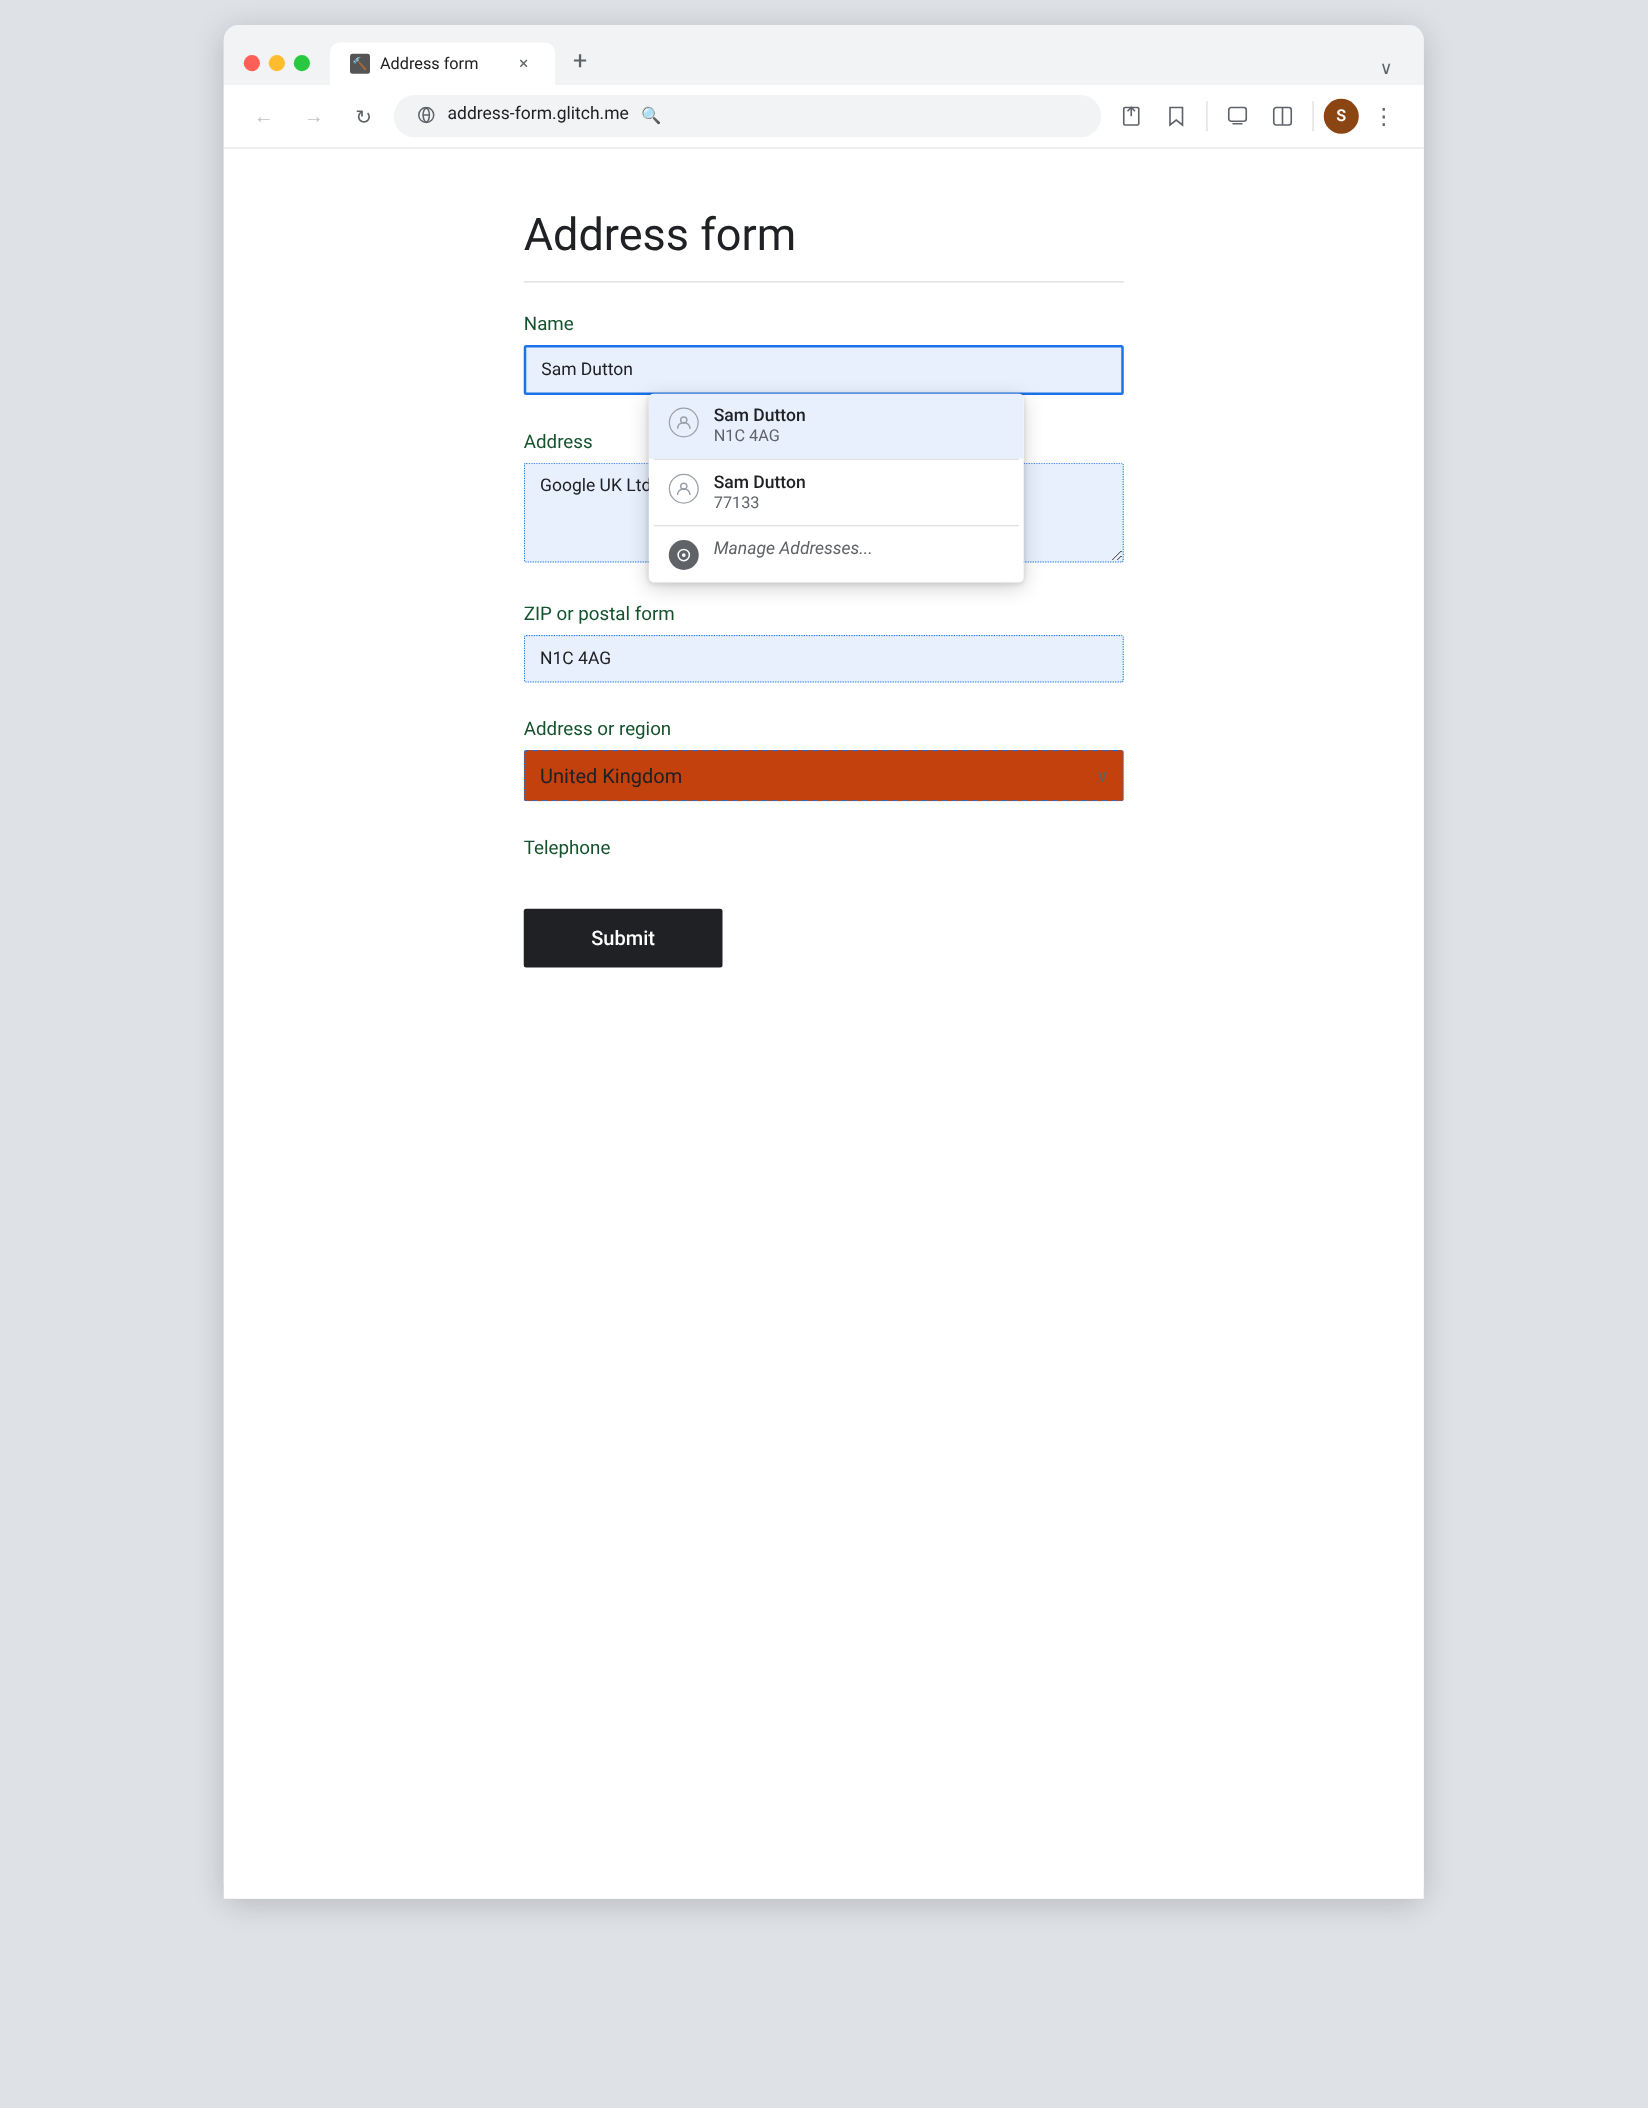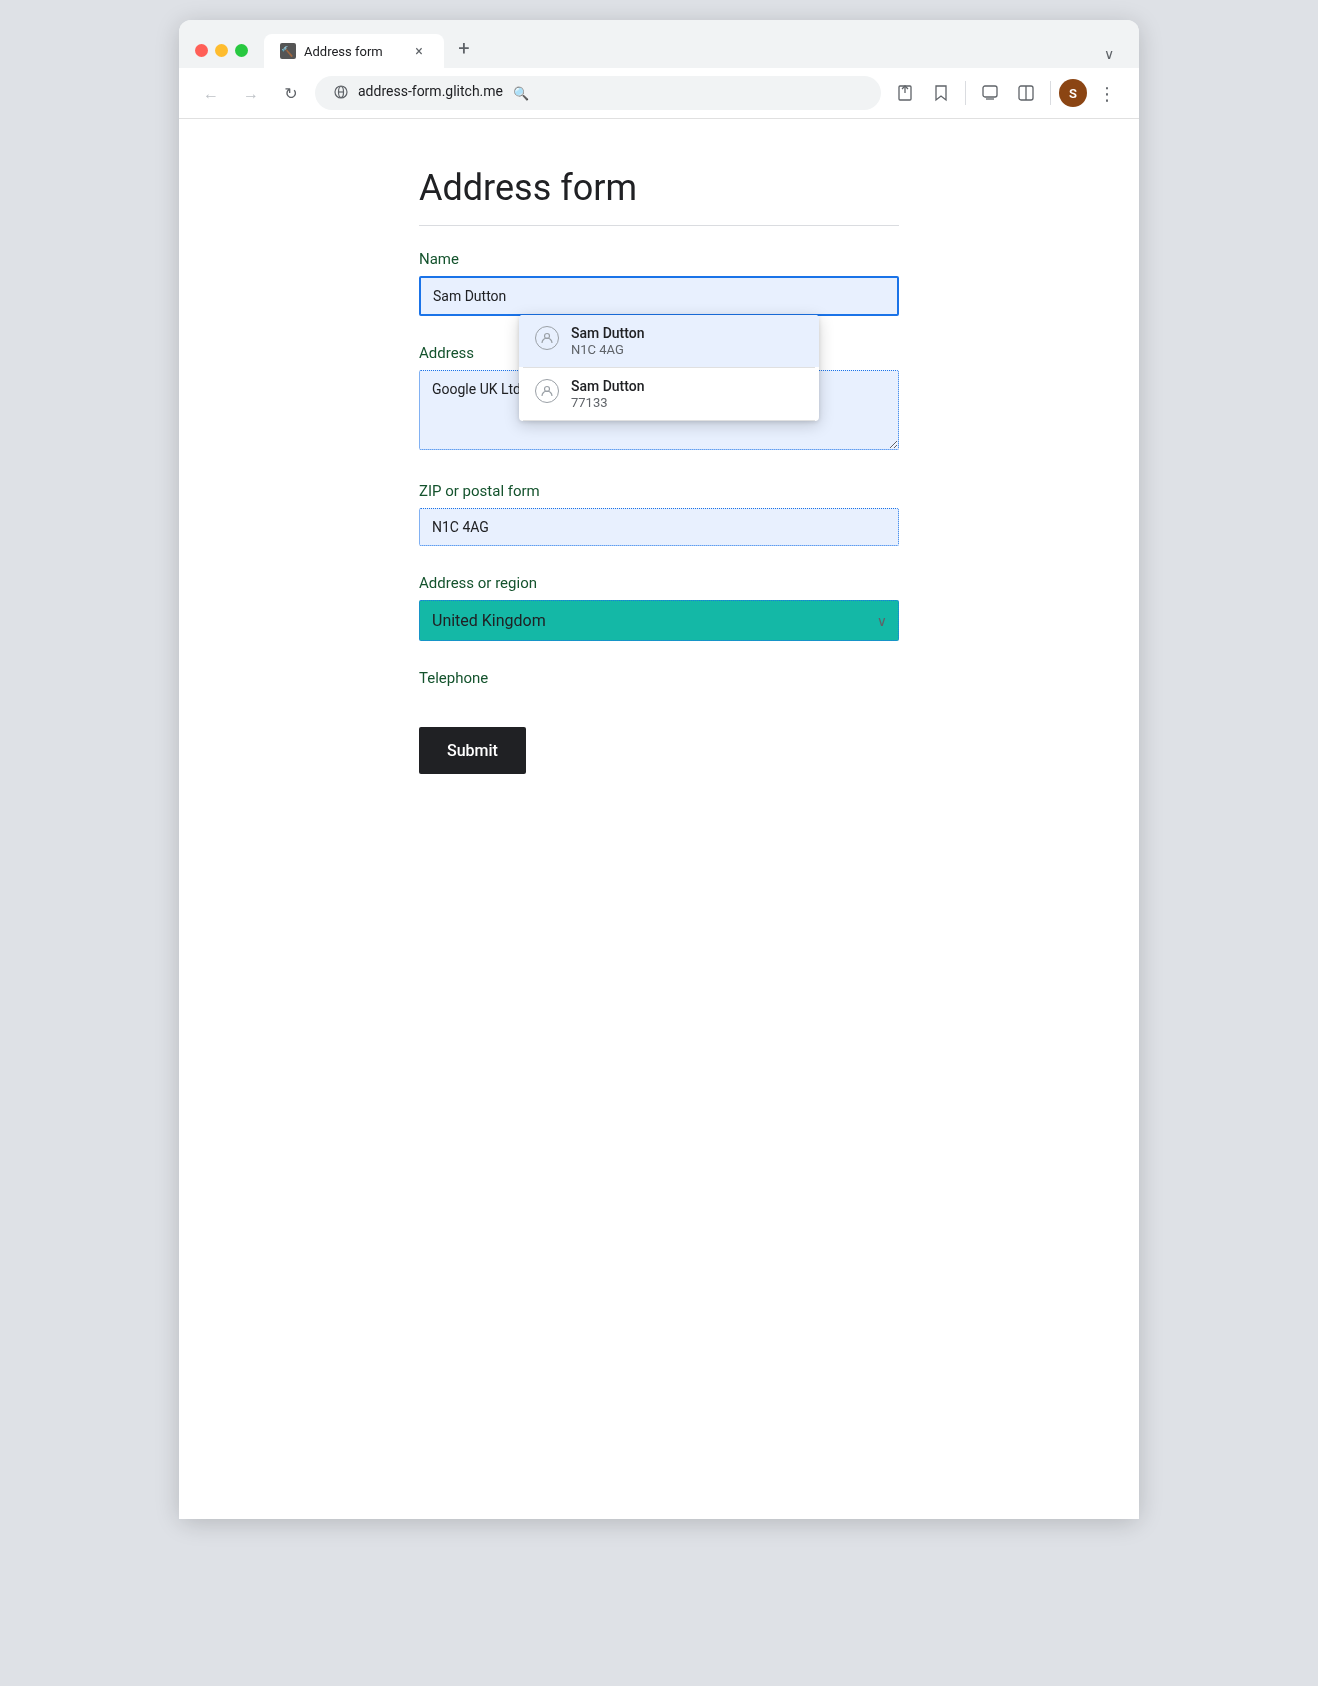--- a/index.html
+++ b/index.html
@@ -283,41 +283,41 @@
     }
 
     .form-select {
       width: 100%;
       padding: 10px 36px 10px 12px;
       font-size: 16px;
       color: #202124;
       border: 1px dotted #1a73e8;
       border-radius: 2px;
       outline: none;
-      background: #14b8a6;
+      background: #c2410c;
       font-family: inherit;
       appearance: none;
       cursor: pointer;
     }
 
     .select-chevron {
       position: absolute;
       right: 12px;
       top: 50%;
       transform: translateY(-50%);
       color: #5f6368;
       font-size: 14px;
       pointer-events: none;
     }
 
     .submit-btn {
       background: #202124;
       color: white;
       border: none;
-      padding: 14px 28px;
+      padding: 14px 54px;
       font-size: 16px;
       font-weight: 500;
       border-radius: 2px;
       cursor: pointer;
       font-family: inherit;
       margin-top: 12px;
     }
 
     
     .autocomplete-dropdown {
@@ -506,20 +506,29 @@
             </svg>
           </div>
           <div>
             <div class="autocomplete-text-main">Sam Dutton</div>
             <div class="autocomplete-text-sub">77133</div>
           </div>
         </div>
 
         <div class="autocomplete-divider"></div>
 
+        <div class="autocomplete-item">
+          <div class="manage-icon">
+            <svg width="12" height="12" viewBox="0 0 12 12" fill="none">
+              <circle cx="6" cy="6" r="4.5" stroke="white" stroke-width="1.2" fill="none"></circle>
+              <circle cx="6" cy="6" r="1.5" fill="white"></circle>
+            </svg>
+          </div>
+          <div class="autocomplete-manage">Manage Addresses...</div>
+        </div>
       </div>
 
       
       <div class="form-section" style="margin-top: 8px;">
         <label class="form-label">Address</label>
         <textarea class="form-textarea-dotted" style="">Google UK Ltd, 6</textarea>
       </div>
 
       
       <div class="form-section">

